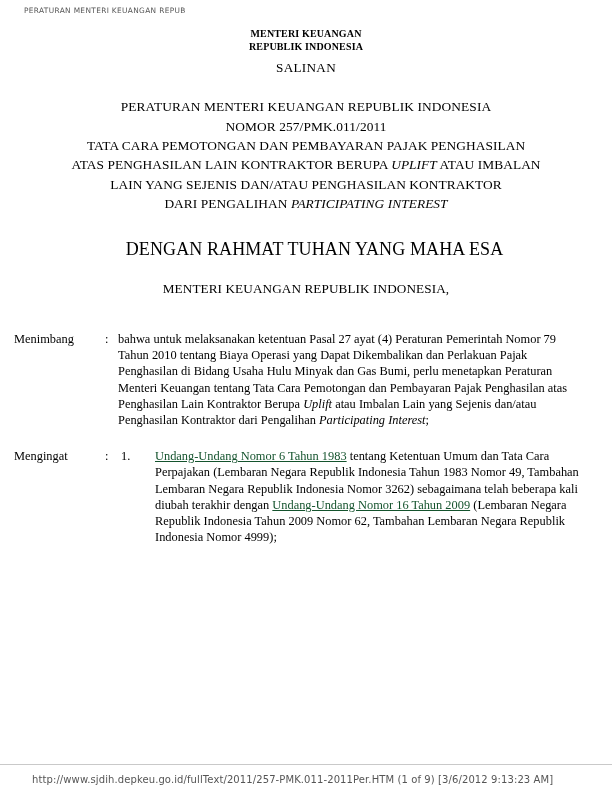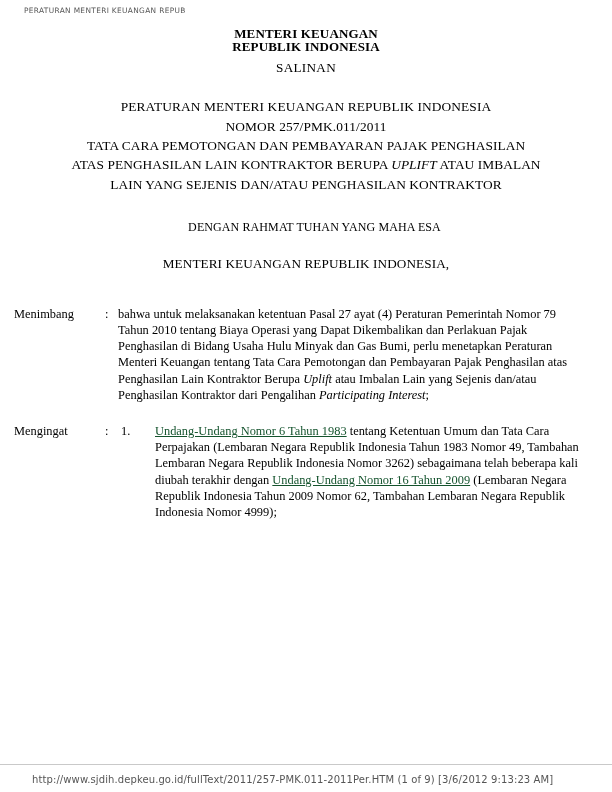--- a/index.html
+++ b/index.html
@@ -34,21 +34,21 @@
     top: 0;
     left: 0;
     width: 612px;
   }
 
   .center { text-align: center; }
 
   .kop {
     margin-top: 28px;
     font-weight: bold;
-    font-size: 13px;
+    font-size: 10px;
     line-height: 12.6px;
     letter-spacing: 0.15px;
   }
 
   .salinan {
     margin-top: 7px;
     font-size: 13.2px;
     letter-spacing: 0.3px;
   }
 
@@ -67,21 +67,21 @@
 
   .judul-isi {
     margin-top: 0;
     font-size: 13.4px;
     line-height: 19.2px;
     letter-spacing: 0.05px;
   }
 
   .rahmat {
     margin-top: 26px;
-    font-size: 12px;
+    font-size: 18px;
     letter-spacing: 0.1px;
     padding-left: 17px;
   }
 
   .menteri-ri {
     margin-top: 21px;
     font-size: 13.2px;
     letter-spacing: 0.1px;
   }
 
@@ -167,20 +167,21 @@
   <div class="center judul-utama">
     <div>PERATURAN MENTERI KEUANGAN REPUBLIK INDONESIA</div>
     <div>NOMOR 257/PMK.011/2011</div>
   </div>
 
 
   <div class="center judul-isi">
     <div>TATA CARA PEMOTONGAN DAN PEMBAYARAN PAJAK PENGHASILAN</div>
     <div><span>ATAS PENGHASILAN LAIN KONTRAKTOR BERUPA </span><i>UPLIFT</i><span> ATAU IMBALAN</span></div>
     <div>LAIN YANG SEJENIS DAN/ATAU PENGHASILAN KONTRAKTOR</div>
+    <div><span>DARI PENGALIHAN </span><i>PARTICIPATING INTEREST</i></div>
   </div>
 
   <div class="center rahmat">DENGAN RAHMAT TUHAN YANG MAHA ESA</div>
 
   <div class="center menteri-ri">MENTERI KEUANGAN REPUBLIK INDONESIA,</div>
 
   <div class="klausul klausul-menimbang">
     <span class="label">Menimbang</span>
     <span class="colon">:</span>
     <div class="isi-menimbang"><span>bahwa untuk melaksanakan ketentuan Pasal 27 ayat (4) Peraturan Pemerintah Nomor 79 Tahun 2010 tentang Biaya Operasi yang Dapat Dikembalikan dan Perlakuan Pajak Penghasilan di Bidang Usaha Hulu Minyak dan Gas Bumi, perlu menetapkan Peraturan Menteri Keuangan tentang Tata Cara Pemotongan dan Pembayaran Pajak Penghasilan atas Penghasilan Lain Kontraktor Berupa </span><i>Uplift</i><span> atau Imbalan Lain yang Sejenis dan/atau Penghasilan Kontraktor dari Pengalihan </span><i>Participating Interest</i><span>;</span></div>

